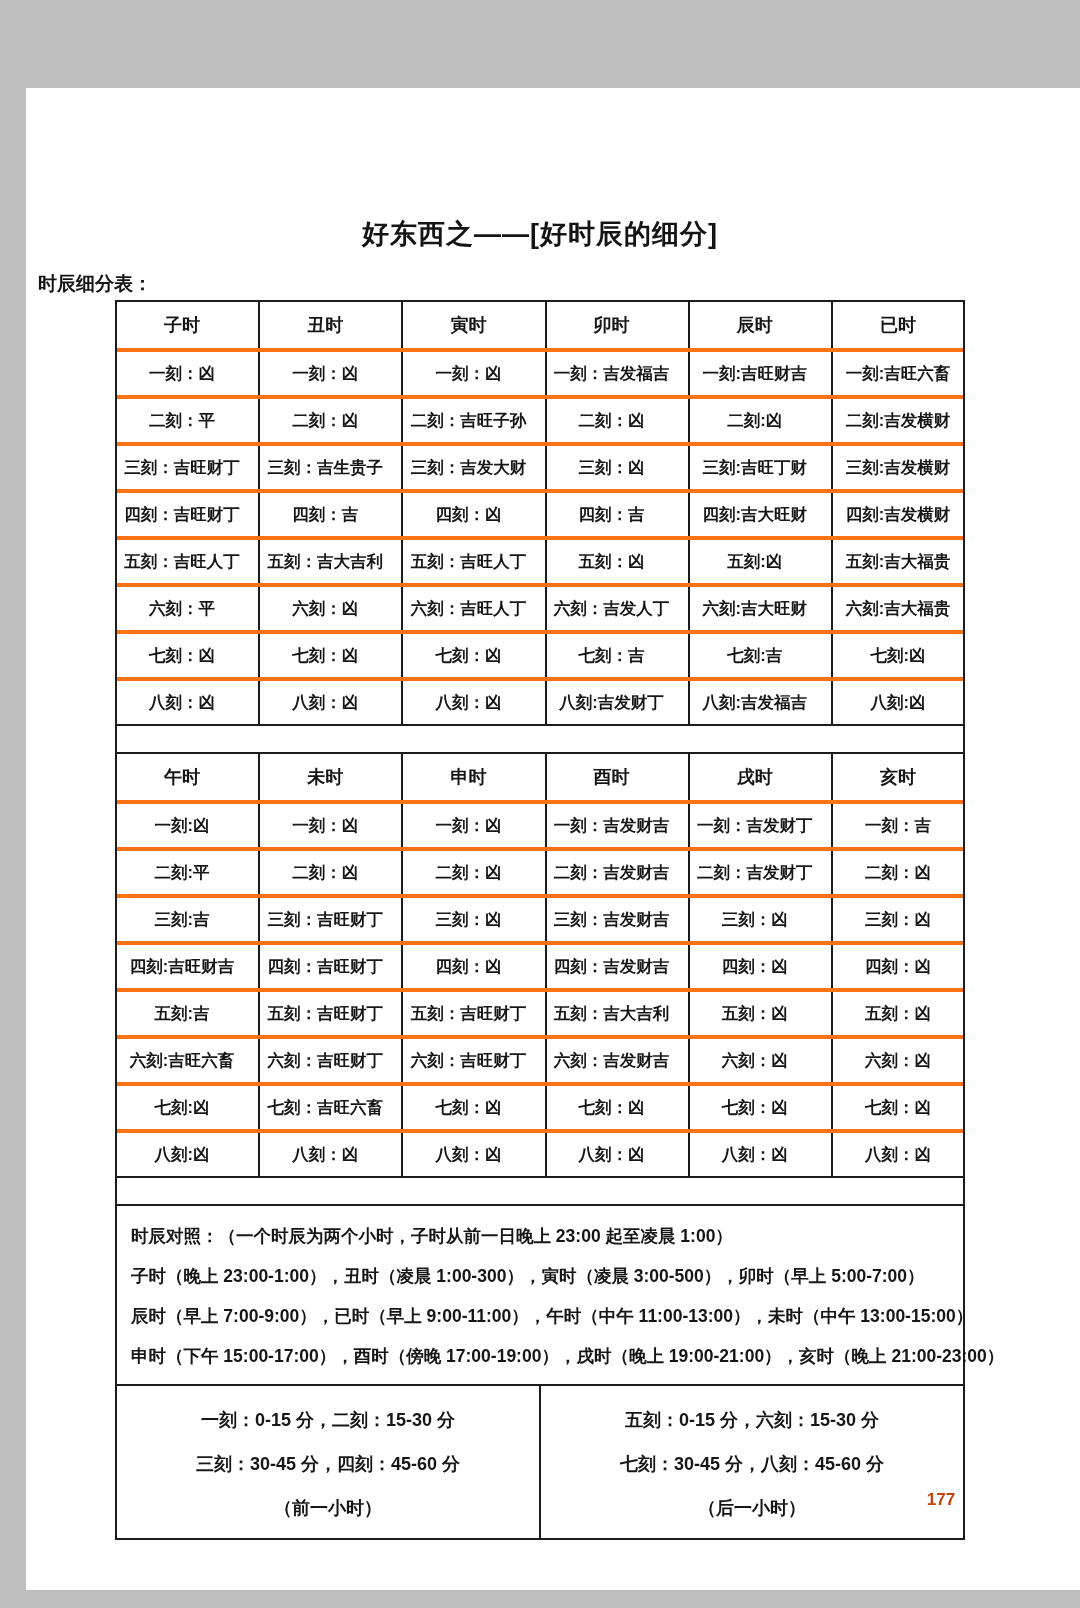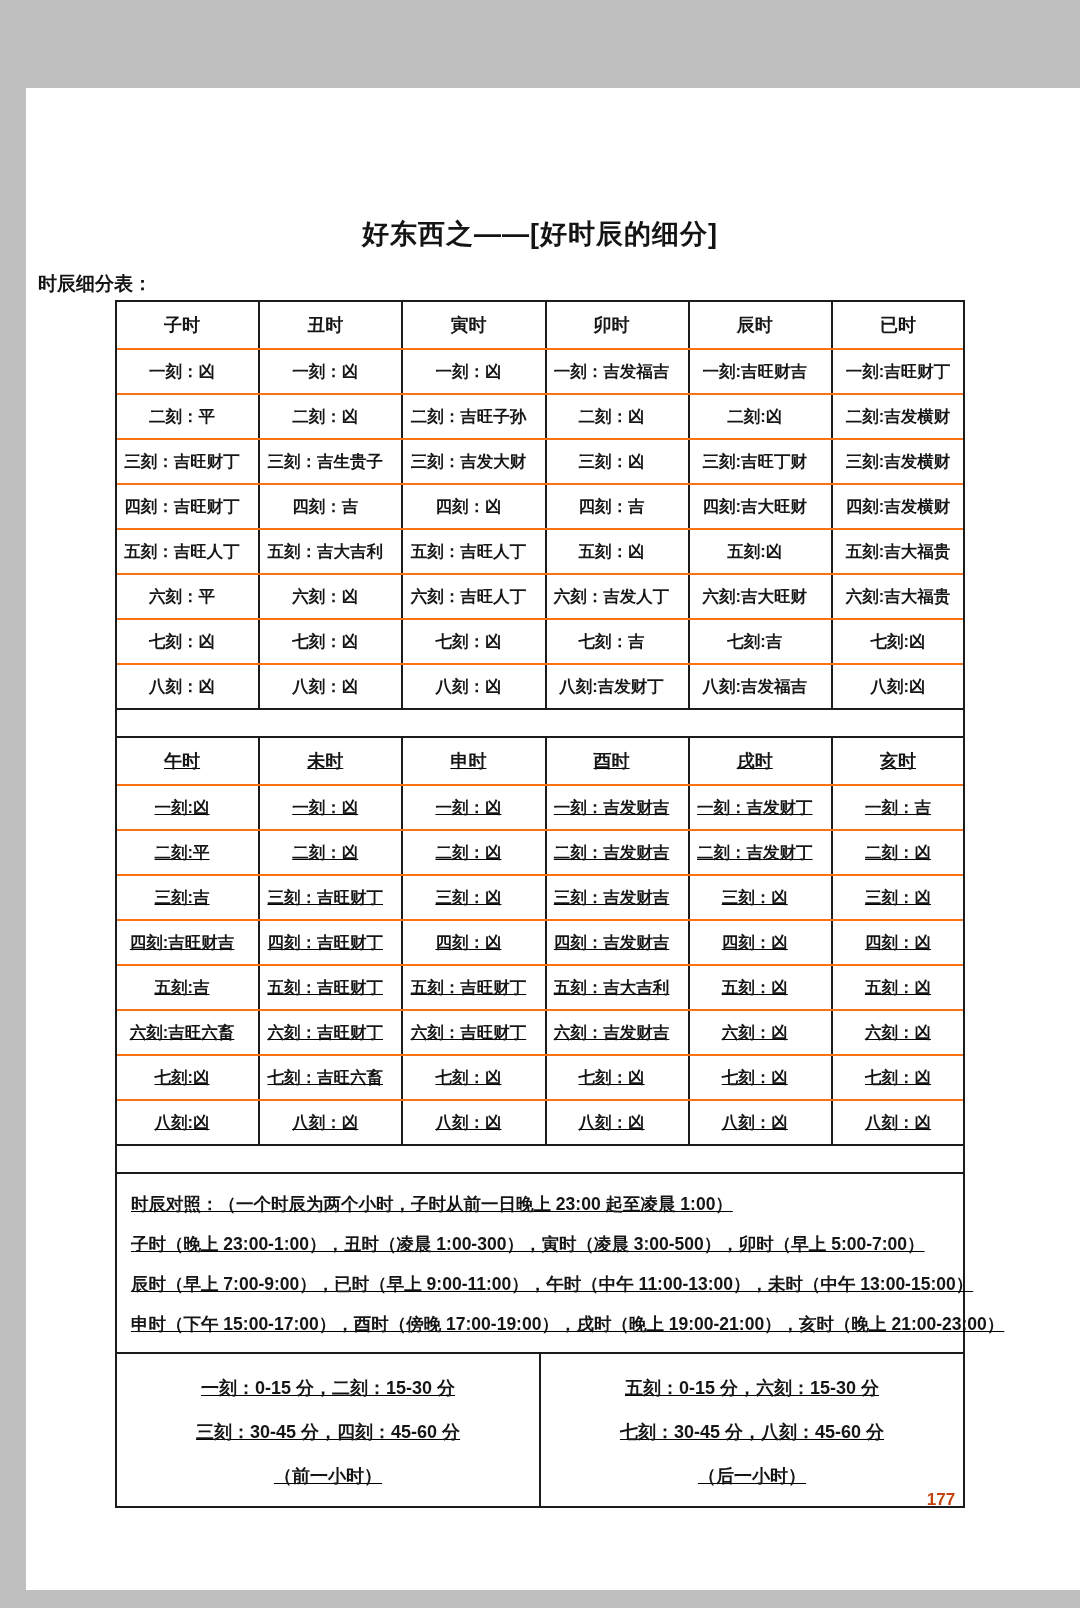--- a/index.html
+++ b/index.html
@@ -20,23 +20,23 @@
     letter-spacing:1px;
   }
   .table-label {
     position:absolute; left:12px; top:183px;
     font-size:19px; font-weight:bold; color:#141414;
   }
   .bigbox {
     position:absolute; left:89px; top:212px; width:850px;
     border:2px solid #1c1c1c; background:#fff;
   }
-  .block + .block { border-top:2px solid #1c1c1c;text-decoration:underline; }
+  .block + .block { border-top:2px solid #1c1c1c; }
   .trow { display:flex;gap:11px; }
-  .trow + .trow { border-top:2px solid #f97316; }
+  .trow + .trow { border-top:4px solid #f97316; }
   .tcell {
     flex:1 1 0; min-width:0; display:flex; align-items:center; justify-content:center;
     height:43px; font-size:16.5px; font-weight:600; color:#161616;
     white-space:nowrap; overflow:hidden;
   }
   .tcell + .tcell { border-left:2px solid #1c1c1c; }
   .thead .tcell { height:46px; font-size:18px; }
   .spacer { height:28px; }
   .notes { padding:10px 14px 8px 14px; }
   .note-line {
@@ -74,21 +74,21 @@
             <div class="tcell">卯时</div>
             <div class="tcell">辰时</div>
             <div class="tcell">已时</div>
           </div>
           <div class="trow">
             <div class="tcell">一刻：凶</div>
             <div class="tcell">一刻：凶</div>
             <div class="tcell">一刻：凶</div>
             <div class="tcell">一刻：吉发福吉</div>
             <div class="tcell">一刻:吉旺财吉</div>
-            <div class="tcell">一刻:吉旺财丁</div>
+            <div class="tcell">一刻:吉旺六畜</div>
           </div>
           <div class="trow">
             <div class="tcell">二刻：平</div>
             <div class="tcell">二刻：凶</div>
             <div class="tcell">二刻：吉旺子孙</div>
             <div class="tcell">二刻：凶</div>
             <div class="tcell">二刻:凶</div>
             <div class="tcell">二刻:吉发横财</div>
           </div>
           <div class="trow">

